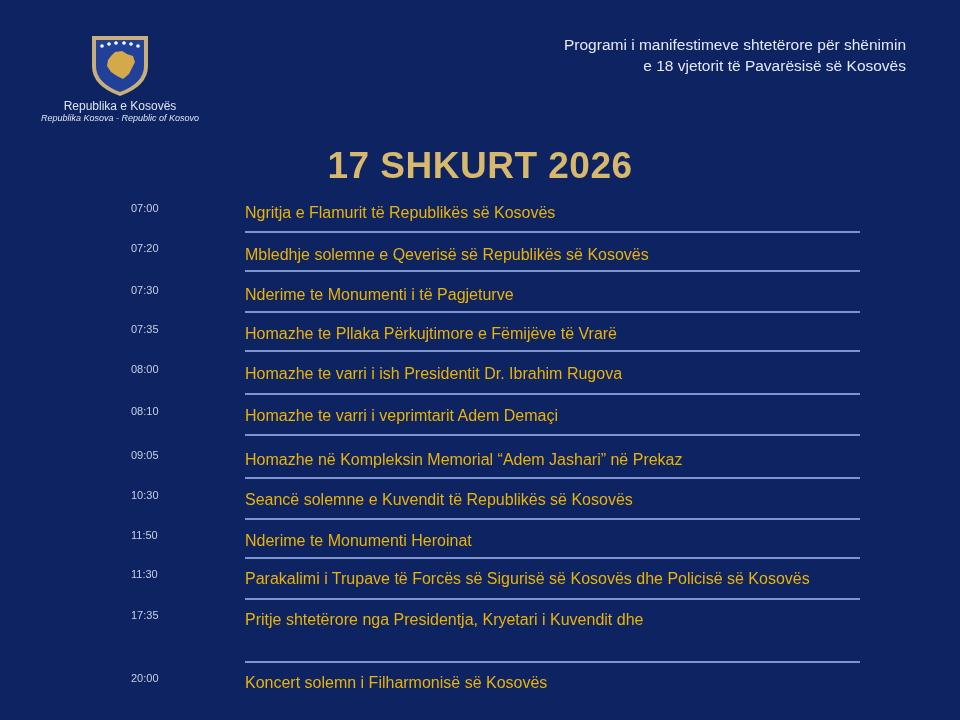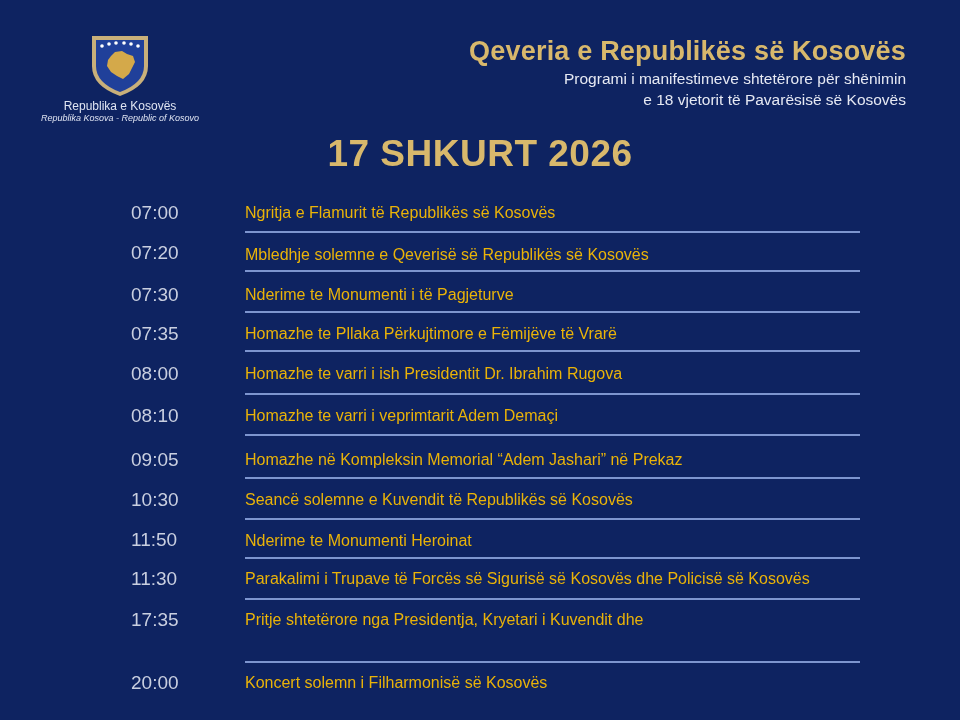--- a/index.html
+++ b/index.html
@@ -23,33 +23,33 @@
   }
   .gov-title {
     font-size: 27px; font-weight: bold; color: #d8b86c; letter-spacing: 0.2px;
     line-height: 34px;
   }
   .gov-sub {
     font-size: 15.5px; color: #e6e9f3; line-height: 21px;
   }
 
   .date-title {
-    position: absolute; left: 0; width: 960px; top: 133px;
+    position: absolute; left: 0; width: 960px; top: 145px;
     text-align: center; font-size: 37px; font-weight: bold; color: #d8b86c;
     letter-spacing: 0.5px;
   }
 
   .schedule {
     position: absolute; left: 0; top: 196px; width: 960px;
   }
   .row {
     position: absolute; left: 0; width: 960px;
   }
   .row .time {
-    position: absolute; left: 131px; top: 0; font-size: 19px; color: #c9cfe0;
+    position: absolute; left: 131px; top: 0; font-size: 11px; color: #c9cfe0;
   }
   .row .desc {
     position: absolute; left: 245px; top: 0; width: 600px;
     font-size: 16px; color: #eab308; line-height: 22px;
   }
   .sep {
     position: absolute; left: 245px; width: 615px; height: 2px;
     background: #7d95cf;
   }
 </style>
@@ -68,21 +68,20 @@
         <circle cx="42" cy="12" r="1.8"></circle>
         <circle cx="49" cy="14" r="1.8"></circle>
     </g>
     <path d="M26 20 L33 19 L38 22 L44 24 L46 30 L43 36 L40 42 L34 47 L28 44 L22 40 L18 34 L19 28 L22 24 Z" fill="#d4a94a"></path>
   </svg>
   <div class="logo-line1">Republika e Kosovës</div>
   <div class="logo-line2">Republika Kosova - Republic of Kosovo</div>
 </div>
 
 <div class="header-right">
-  <div class="gov-title">Qeveria e Republikës së Kosovës</div>
   <div class="gov-sub">Programi i manifestimeve shtetërore për shënimin</div>
   <div class="gov-sub">e 18 vjetorit të Pavarësisë së Kosovës</div>
 </div>
 
 <div class="date-title">17 SHKURT 2026</div>
 
 <div class="schedule">
   <div class="row" style="top:6px">
     <span class="time">07:00</span>
     <span class="desc">Ngritja e Flamurit të Republikës së Kosovës</span>

